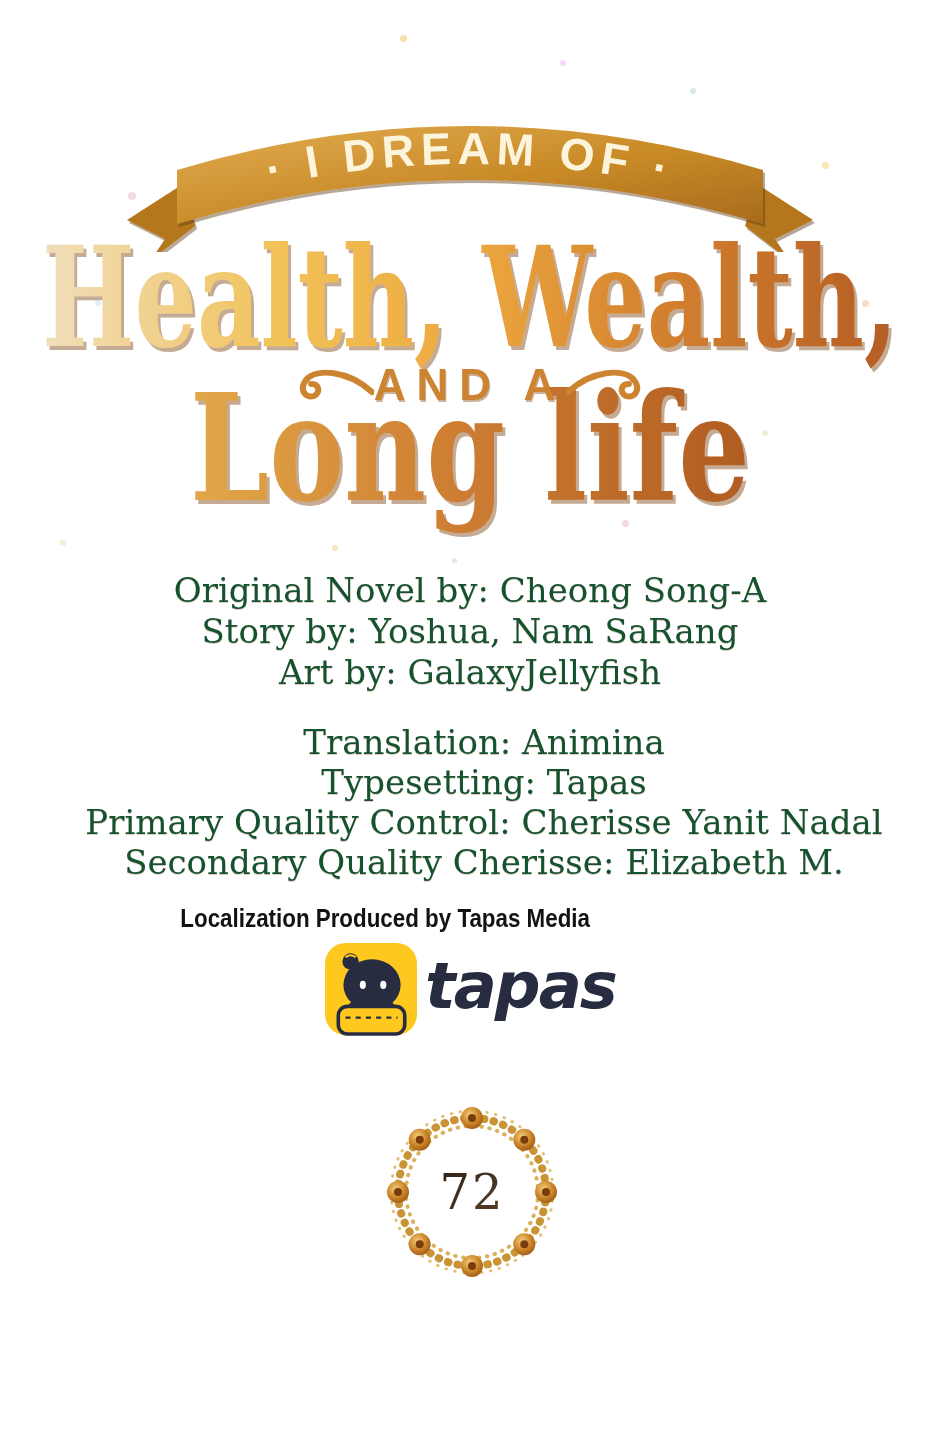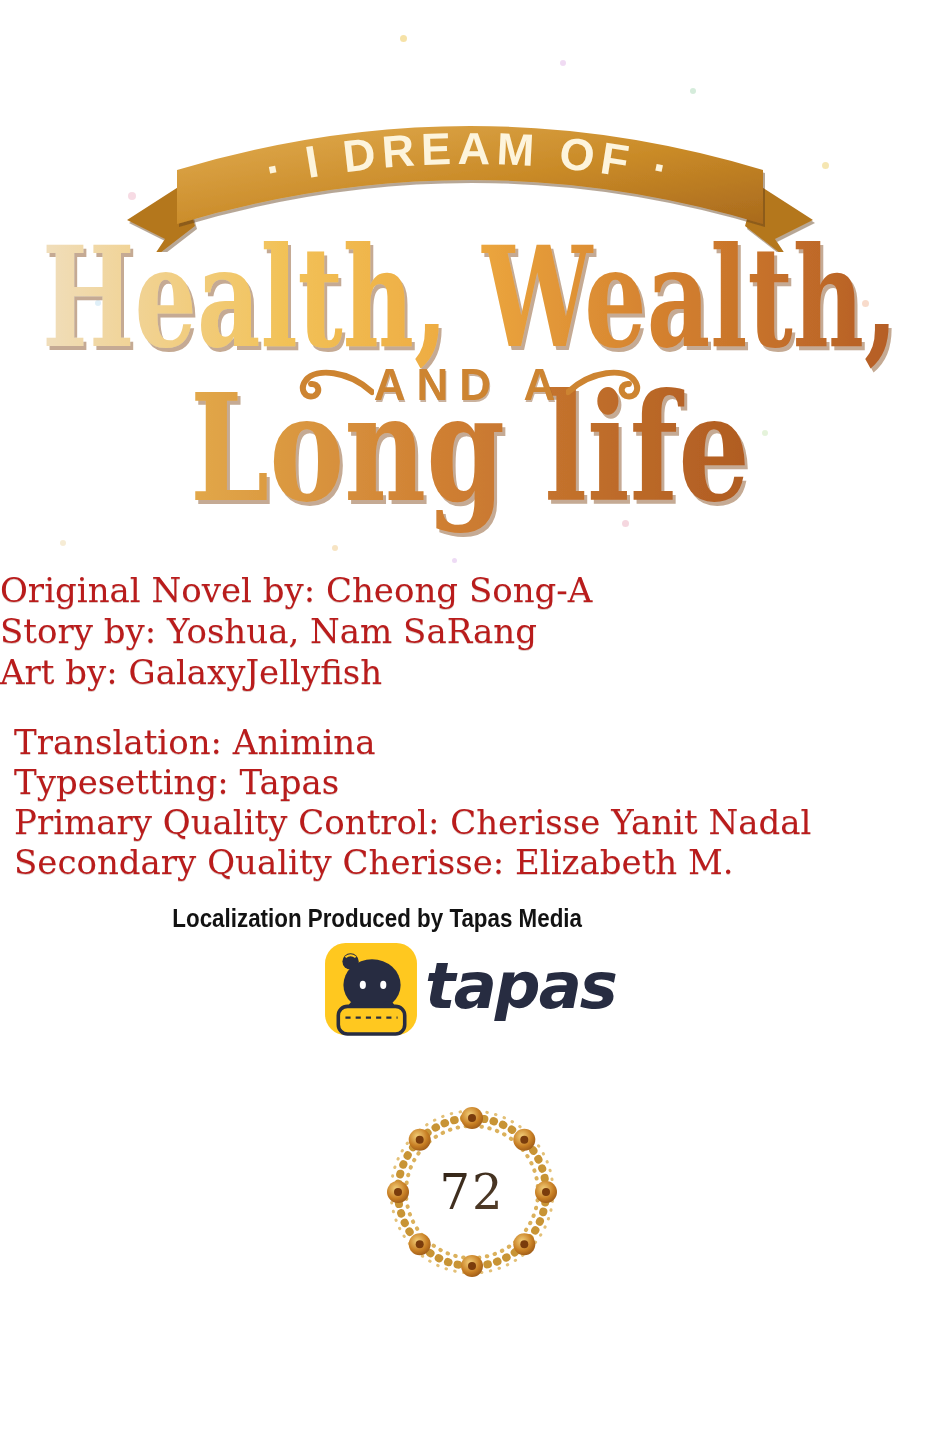--- a/index.html
+++ b/index.html
@@ -21,30 +21,30 @@
   .and-a-text{
     font-family:"Liberation Sans",sans-serif;font-weight:bold;
     font-size:44px;letter-spacing:11px;color:#cd8431;
     text-shadow:1px 2px 0 rgba(138,84,40,.45);
   }
   .curl{width:84px;height:46px;}
   .curl.right{transform:scaleX(-1);}
   .title3-svg{position:absolute;left:178px;top:372px;width:584px;height:180px;}
   
   .credits{
-    position:absolute;left:0;width:940px;text-align:left;
+    position:absolute;left:0;width:940px;text-align:center;
     font-family:"DejaVu Serif","Liberation Serif",serif;
-    color:#b91c1c;
+    color:#14532d;
   }
   .credits-1{top:570px;font-size:34px;line-height:41px;}
   .credits-2{top:722px;font-size:34px;line-height:40px;padding-left:14px;}
   .credit-line{text-shadow:0 1px 0 rgba(125,45,29,.25);}
   
   .localization{
-    position:absolute;left:0;top:903px;width:754px;text-align:center;
+    position:absolute;left:8px;top:903px;width:754px;text-align:center;
     font-family:"Liberation Sans",sans-serif;font-weight:bold;font-size:26px;color:#121212;
   }
   .localization span{display:inline-block;transform:scaleX(.86);transform-origin:center;}
   
   .logo-row{
     position:absolute;left:0;top:942px;width:940px;
     display:flex;align-items:center;justify-content:center;gap:7px;
   }
   .logo-icon{width:94px;height:94px;}
   .logo-wordmark{

